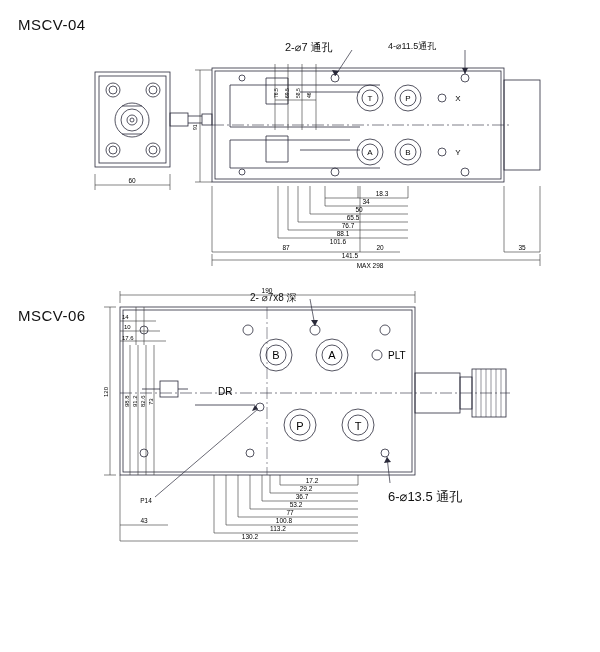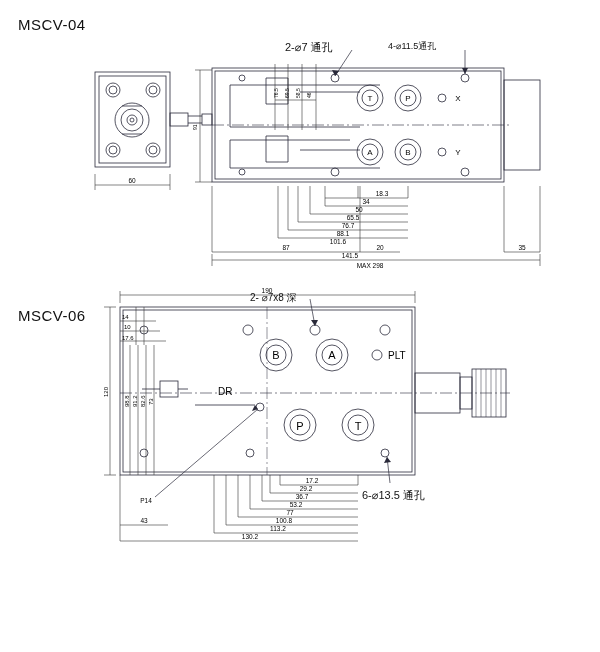--- a/index.html
+++ b/index.html
@@ -246,15 +246,15 @@
       <text x="258" y="145">T</text>
     </g>
     <g font-size="10" fill="#111">
       <text x="288" y="74">PLT</text>
       <text x="118" y="110">DR</text>
     </g>
   </svg>
   </div>
 
   <div style="position:absolute;left:250px;top:291px;font-size:10px;color:#111;">2- ⌀7x8 深</div>
-  <div style="position:absolute;left:362px;top:488px;font-size:11px;color:#111;">6-⌀13.5 通孔</div>
+  <div style="position:absolute;left:388px;top:488px;font-size:13px;color:#111;">6-⌀13.5 通孔</div>
 
 </div>
 
 </body></html>

